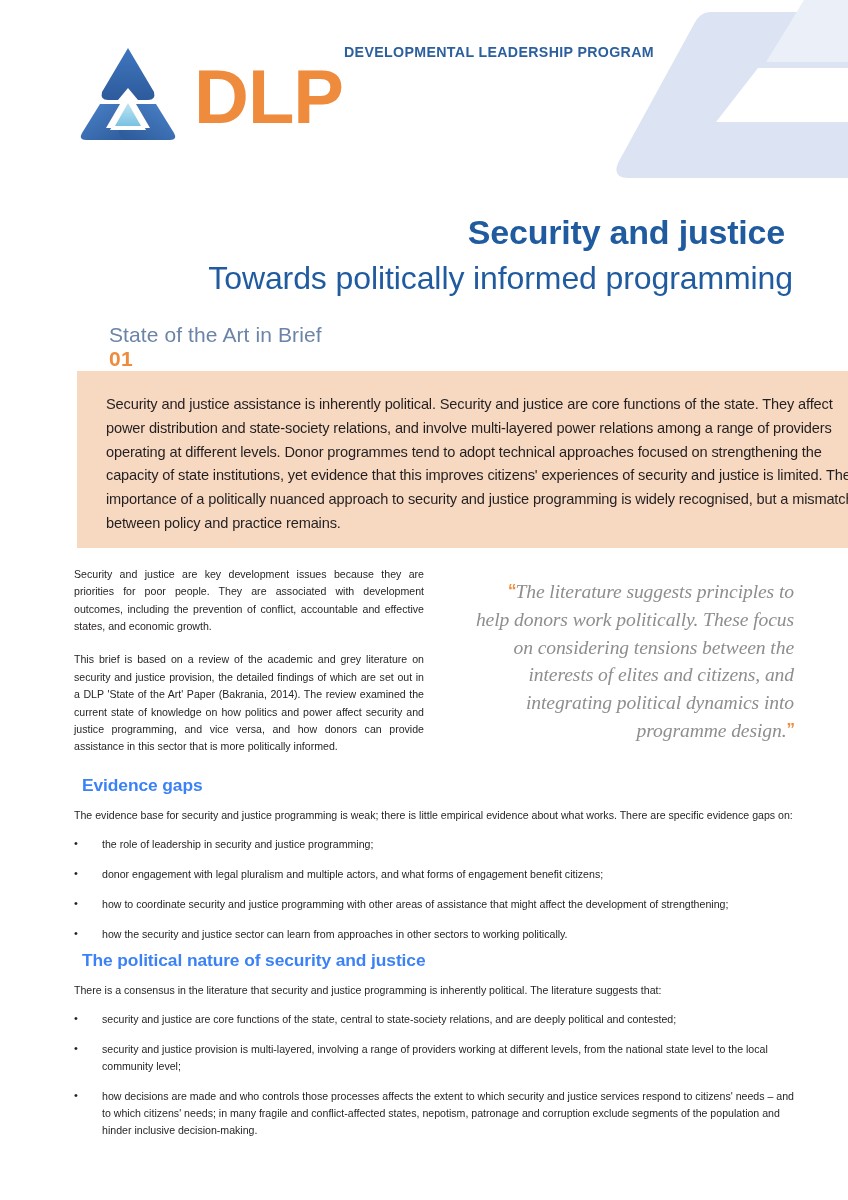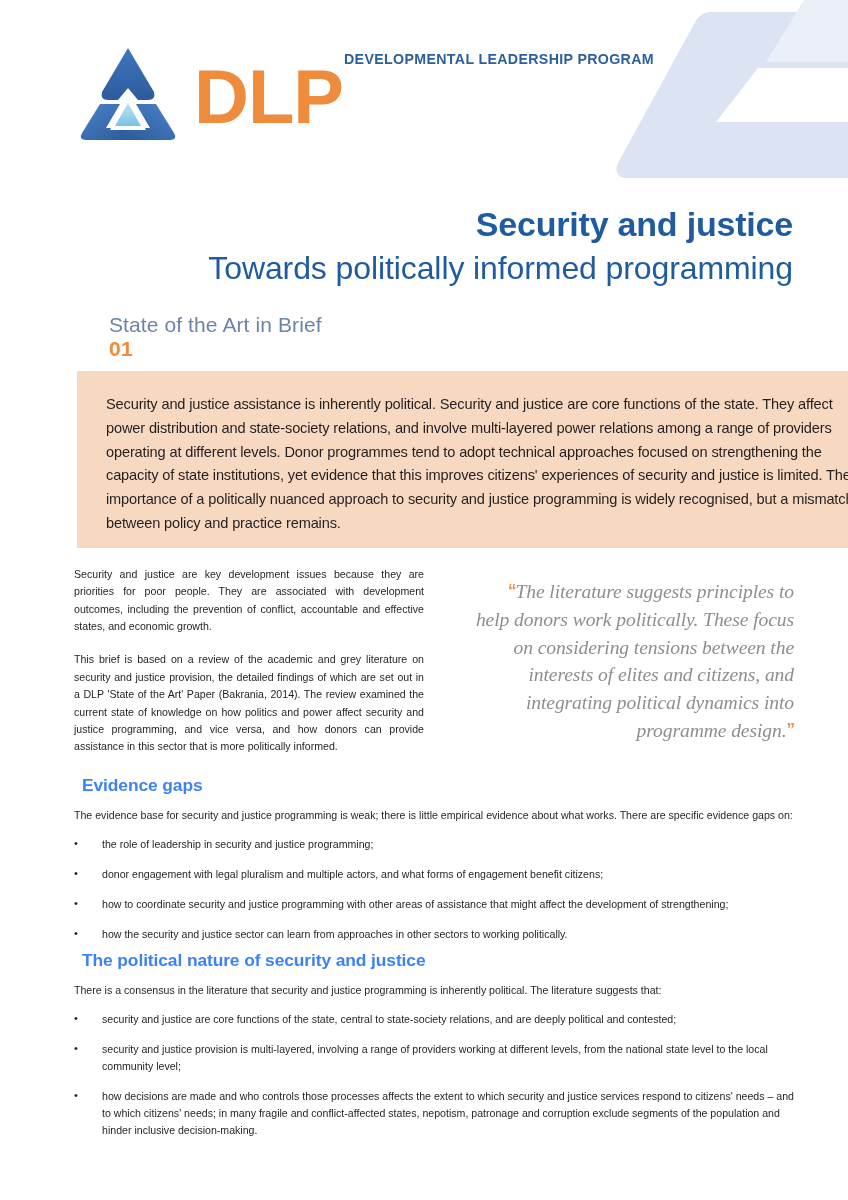--- a/index.html
+++ b/index.html
@@ -54,40 +54,39 @@
     line-height: 0.95;
     margin-left: 12px;
     margin-top: 6px;
   }
   .logo-tagline {
     font-family: "Liberation Sans", sans-serif;
     font-size: 14.2px;
     font-weight: bold;
     color: #2b5f9e;
     letter-spacing: 0.35px;
-    margin-top: 7px;
     margin-left: 1px;
   }
 
   
   .title-block {
     position: absolute;
     left: 77px;
     top: 205px;
     width: 716px;
     text-align: right;
   }
   .doc-title {
     font-family: "Liberation Sans", sans-serif;
     font-size: 34px;
     font-weight: bold;
     color: #1f5b9e;
     line-height: 1.12;
     letter-spacing: -0.2px;
-    margin: 0;
+    margin: 8px;
   }
   .doc-subtitle {
     font-family: "Liberation Sans", sans-serif;
     font-size: 32px;
     font-weight: normal;
     color: #1f5b9e;
     line-height: 1.2;
     letter-spacing: -0.1px;
     margin: 6px 0 0 0;
   }

